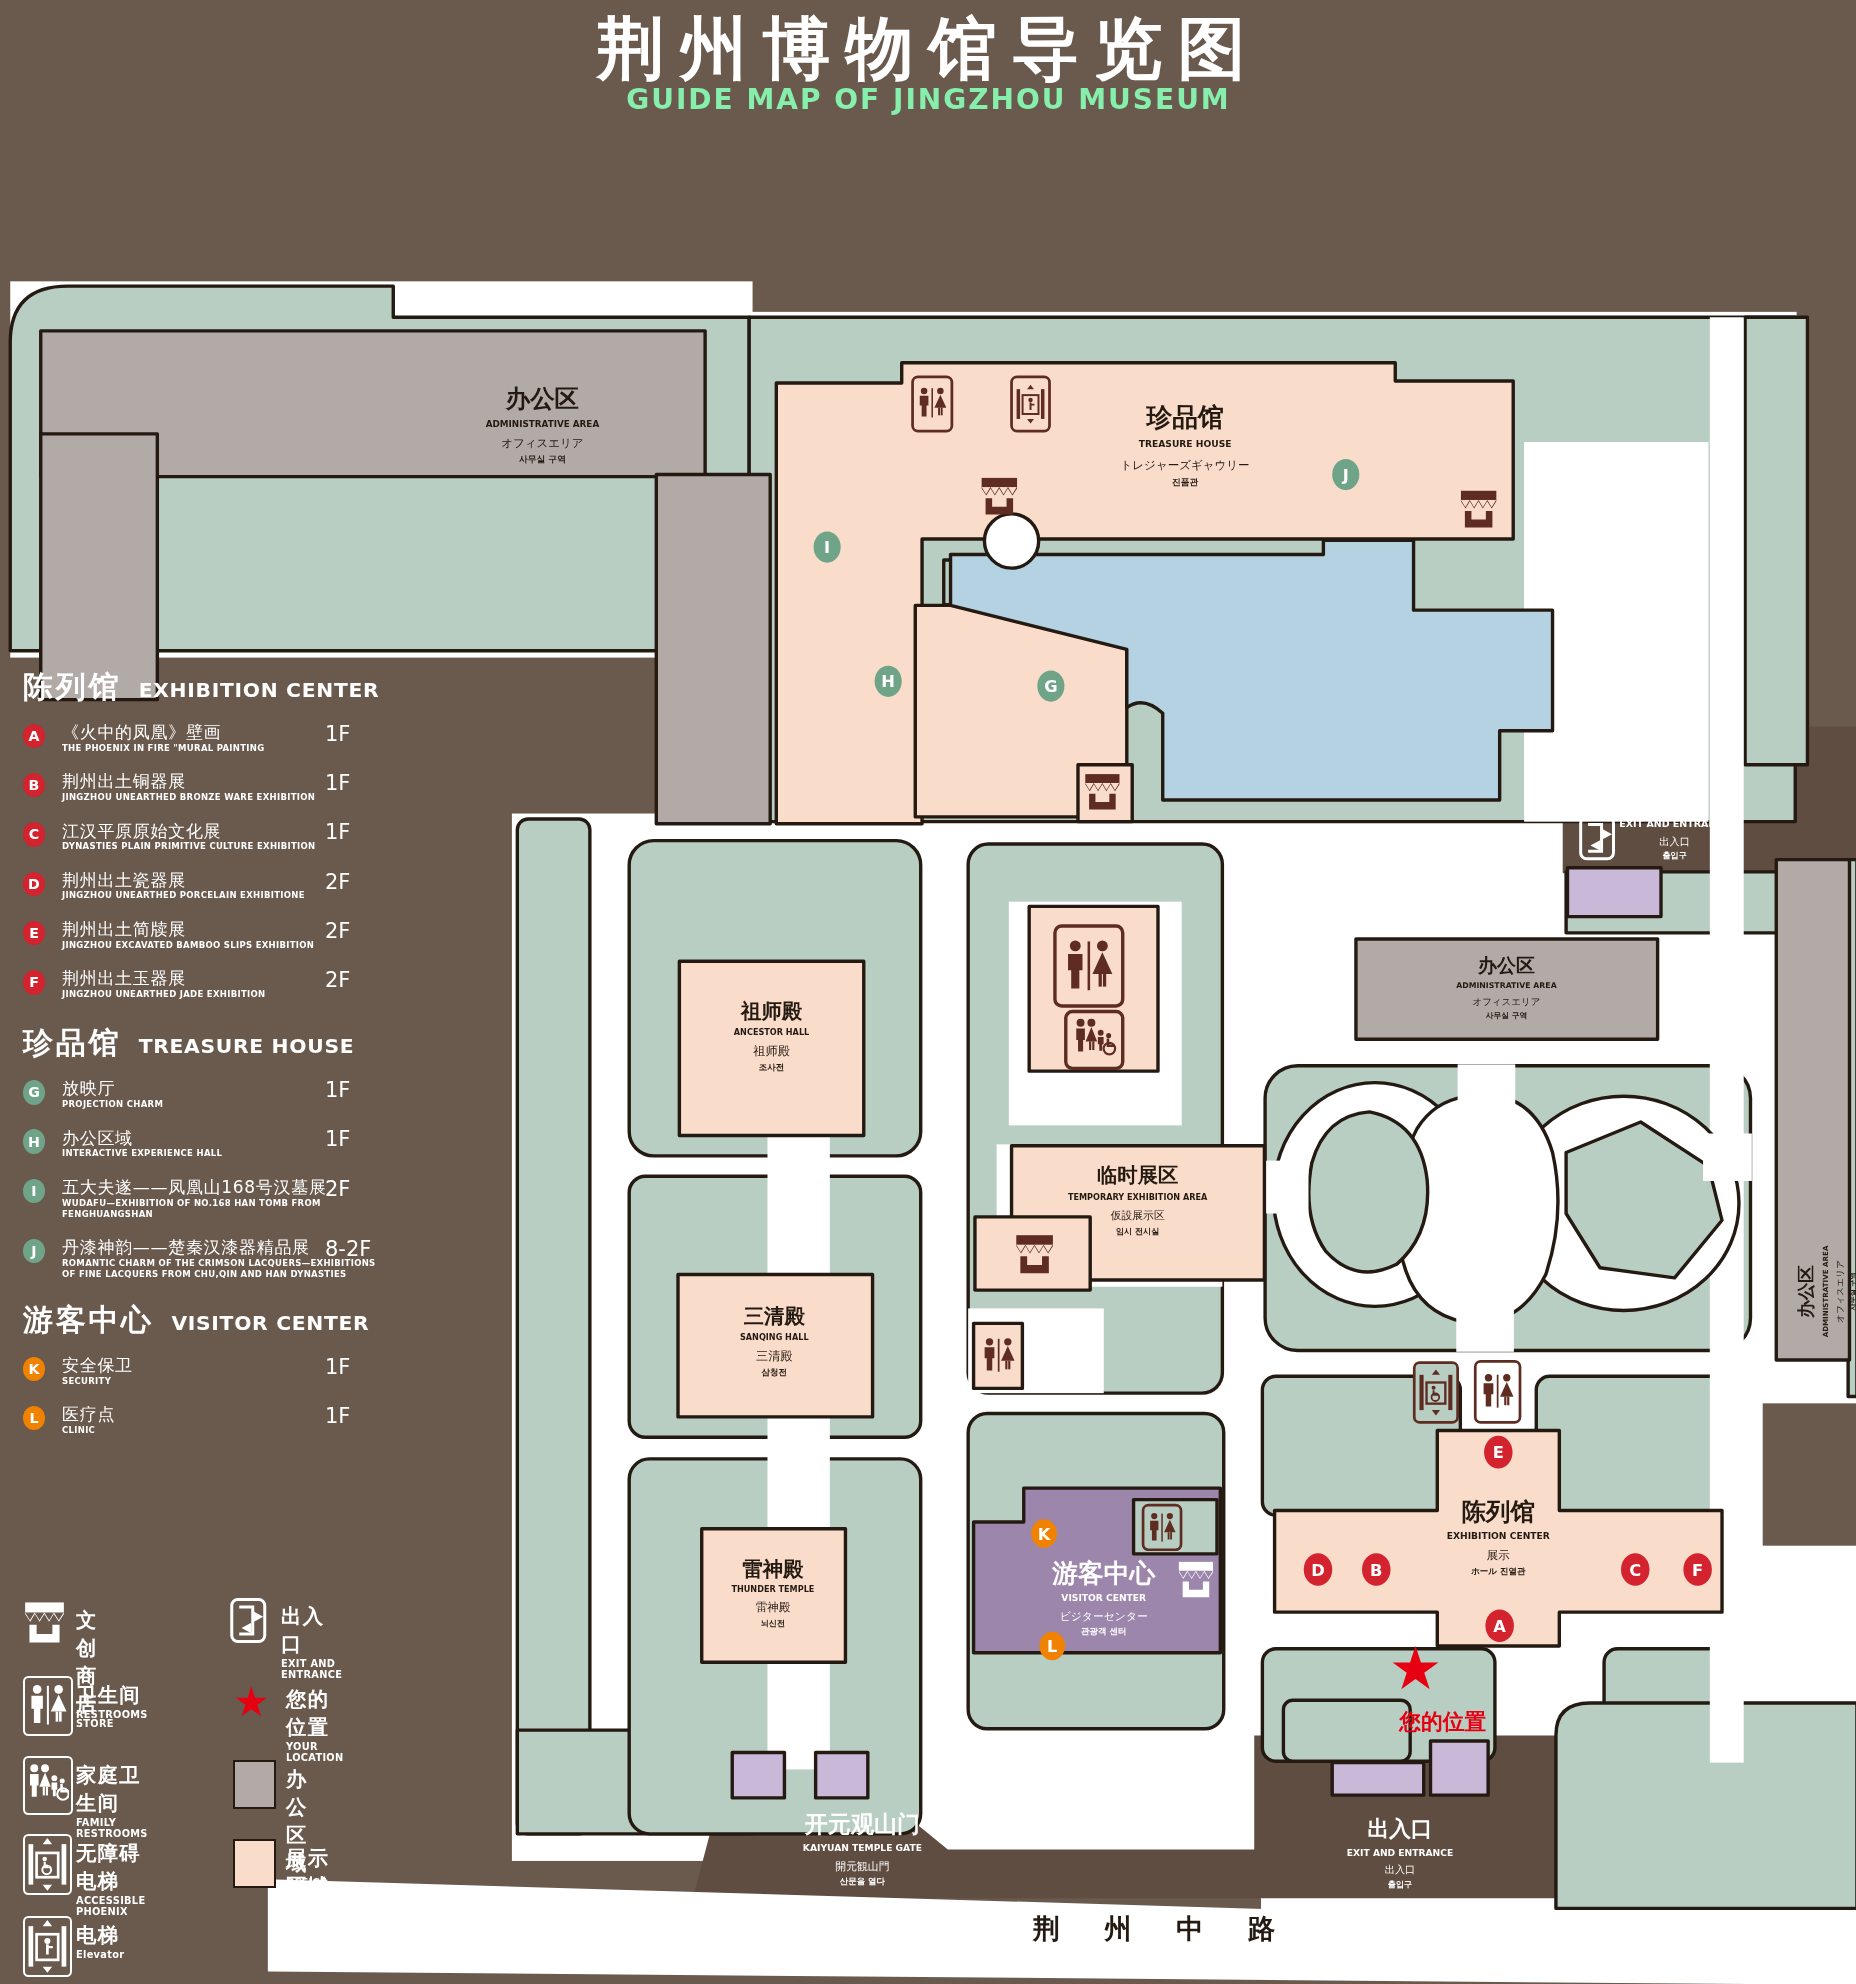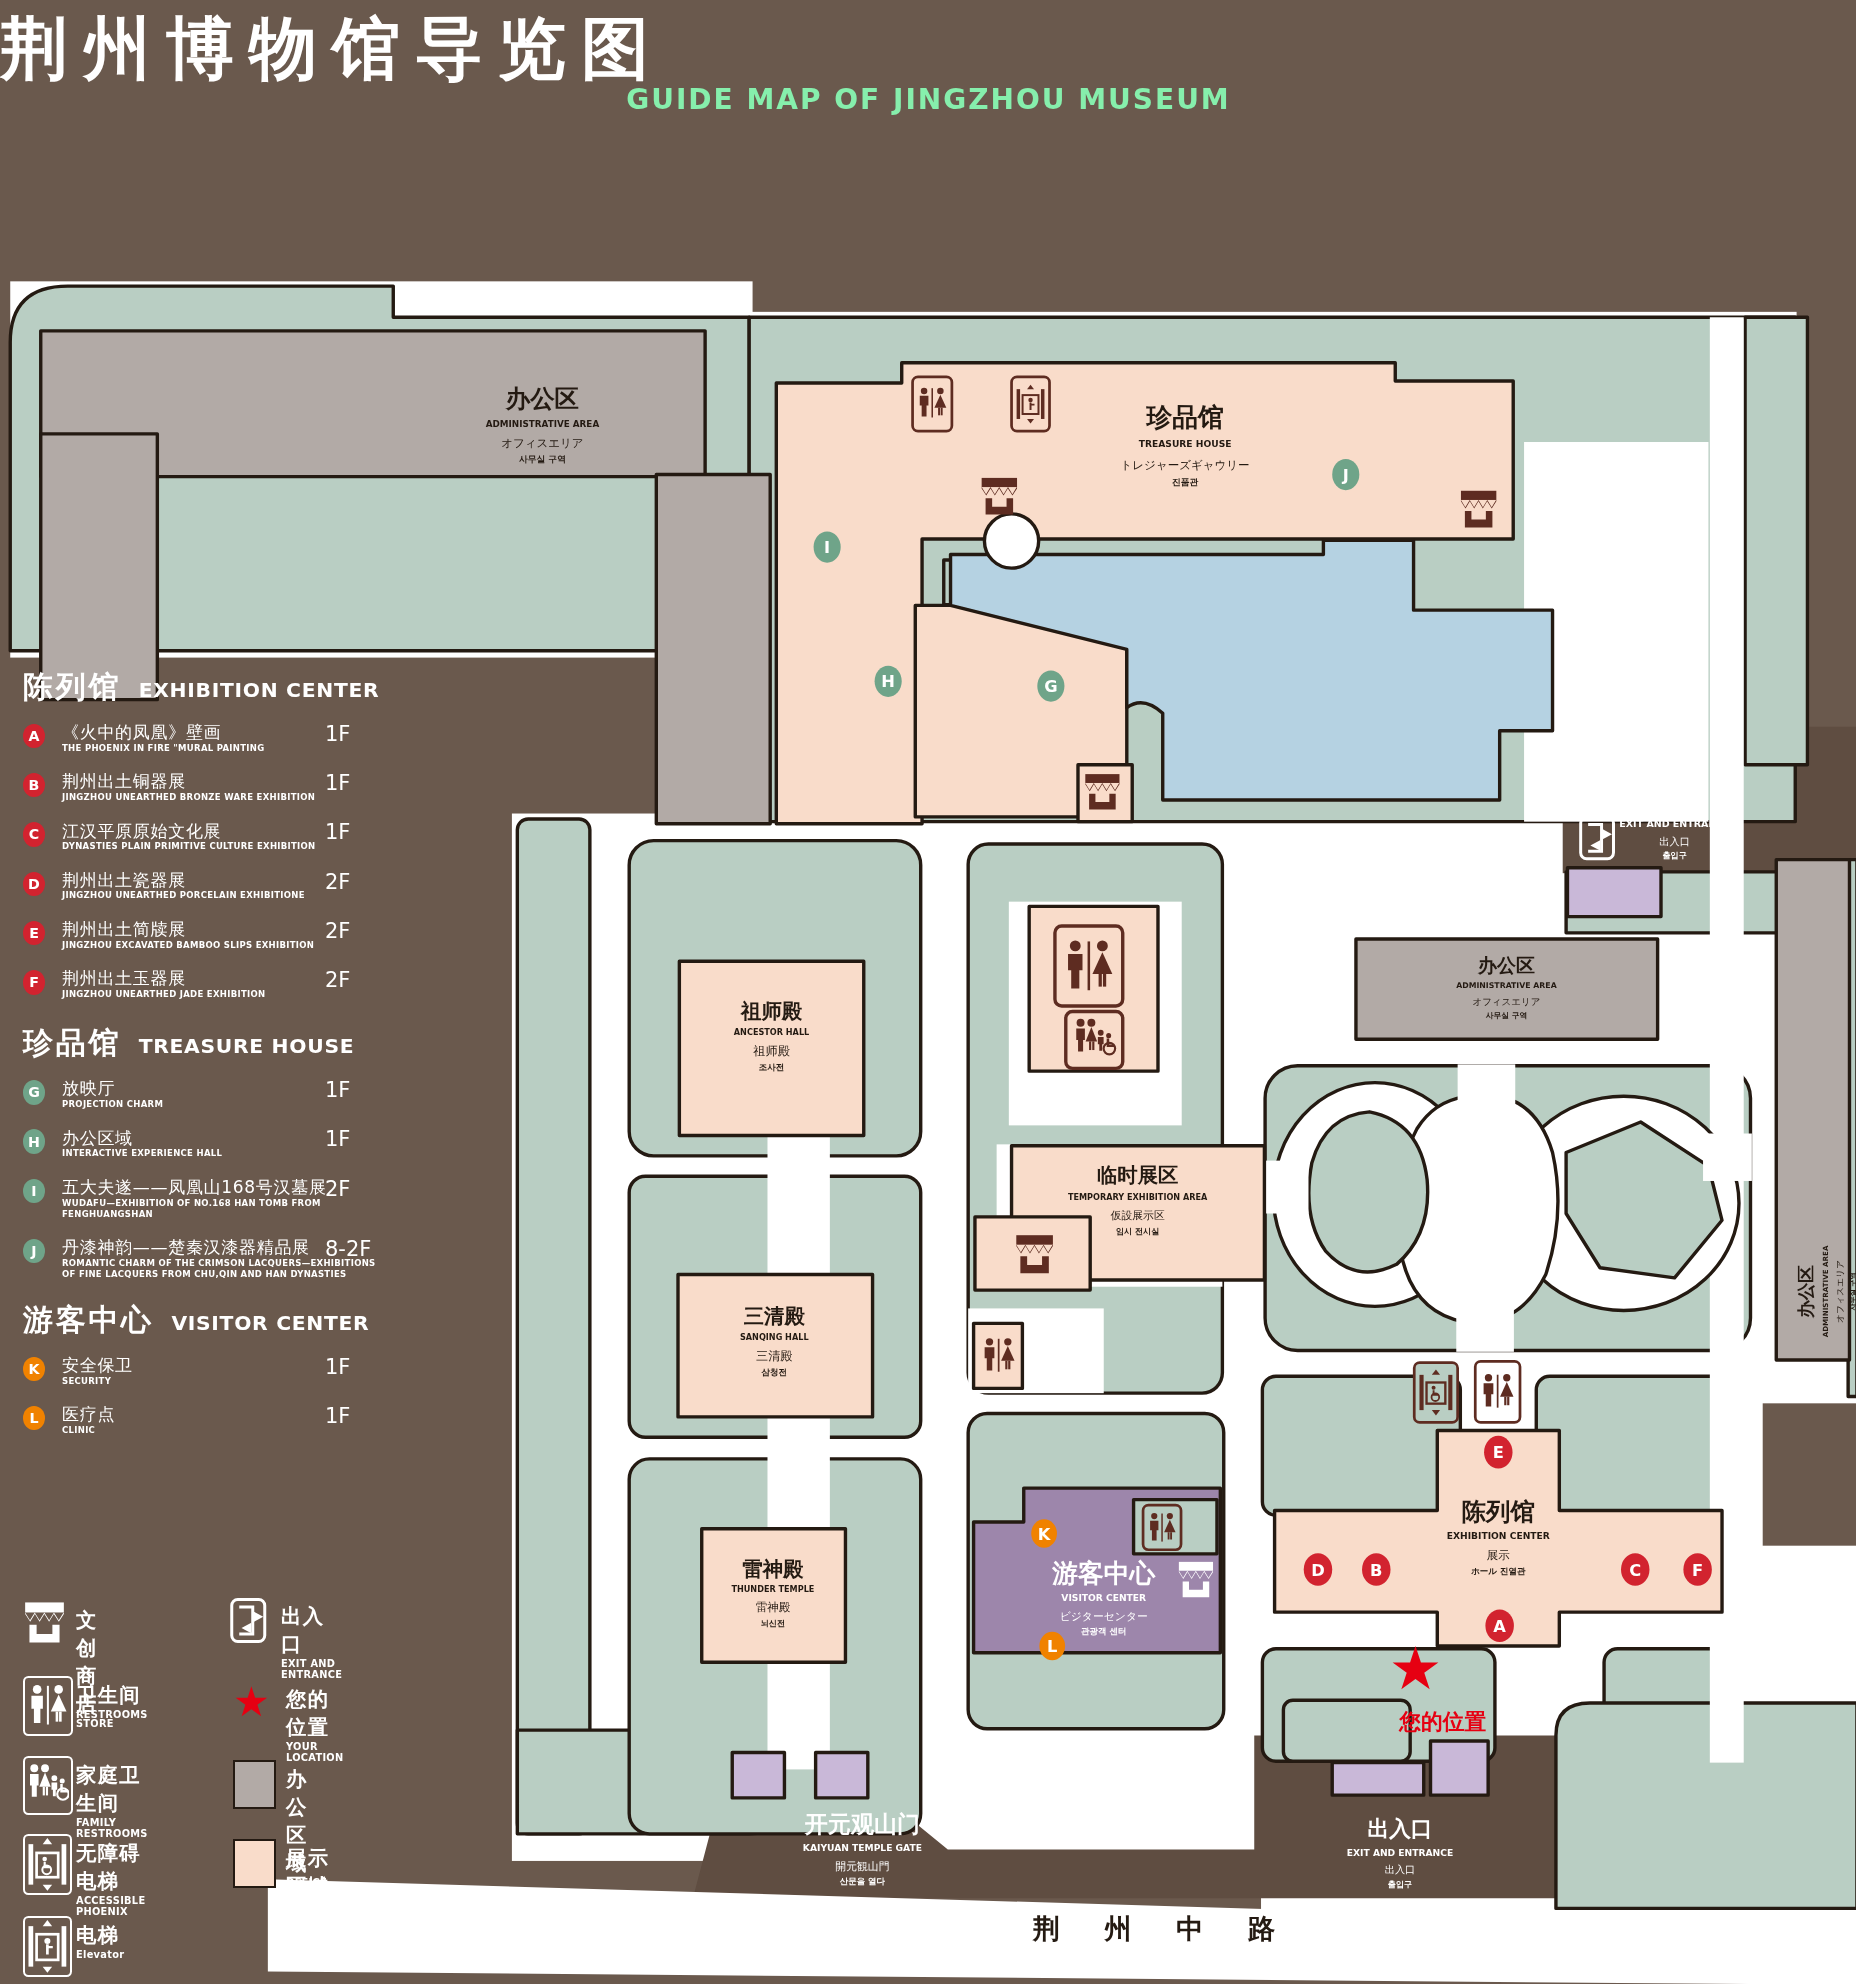--- a/index.html
+++ b/index.html
@@ -1,19 +1,19 @@
 <!DOCTYPE html>
 <html style="font-size:11px"><head>
 <meta charset="utf-8">
 <style>
   html,body{margin:0;padding:0;background:#6a594d;}
   .page{position:relative;width:1857px;height:1985px;background:#6a594d;overflow:hidden;
         font-family:"DejaVu Sans","Liberation Sans",sans-serif;}
   
-  .title{position:absolute;top:4.1px;left:0;width:100%;color:#ffffff;
+  .title{position:absolute;top:4.1px;left:0;width:100%;text-align:center;color:#ffffff;
          font-size:68px;font-weight:bold;letter-spacing:15px;}
   .subtitle{position:absolute;top:83px;left:0;width:100%;text-align:center;color:#86efac;
             font-size:28px;font-weight:bold;letter-spacing:2px;}
   
   .legend{position:absolute;left:23px;top:667px;width:481px;color:#fff;}
   .leg-section{margin-bottom:12.2px;}
   .leg-head{display:flex;align-items:baseline;gap:17.6px;margin-bottom:15px;}
   .leg-head .cn{font-size:30px;font-weight:bold;letter-spacing:2.7px;}
   .leg-head .en{font-size:20.3px;font-weight:bold;letter-spacing:0.7px;}
   .leg-item{position:relative;padding-left:39px;margin-bottom:18.3px;min-height:31px;}

